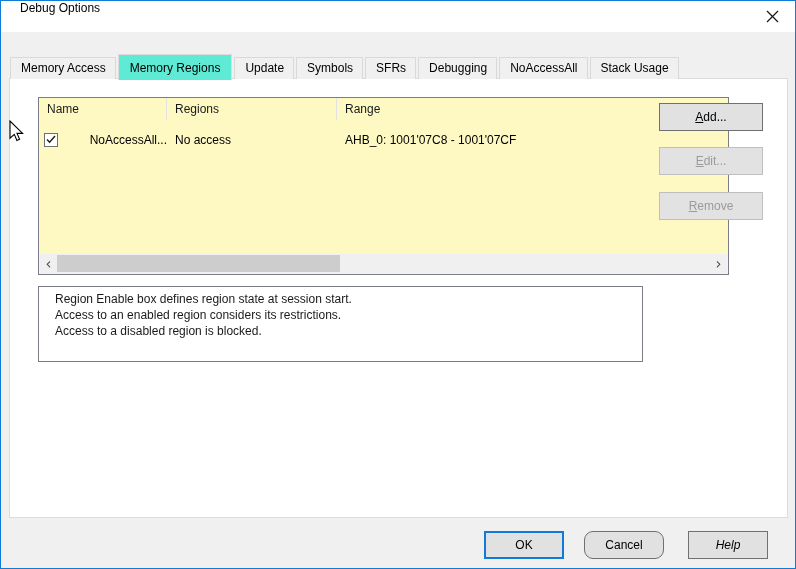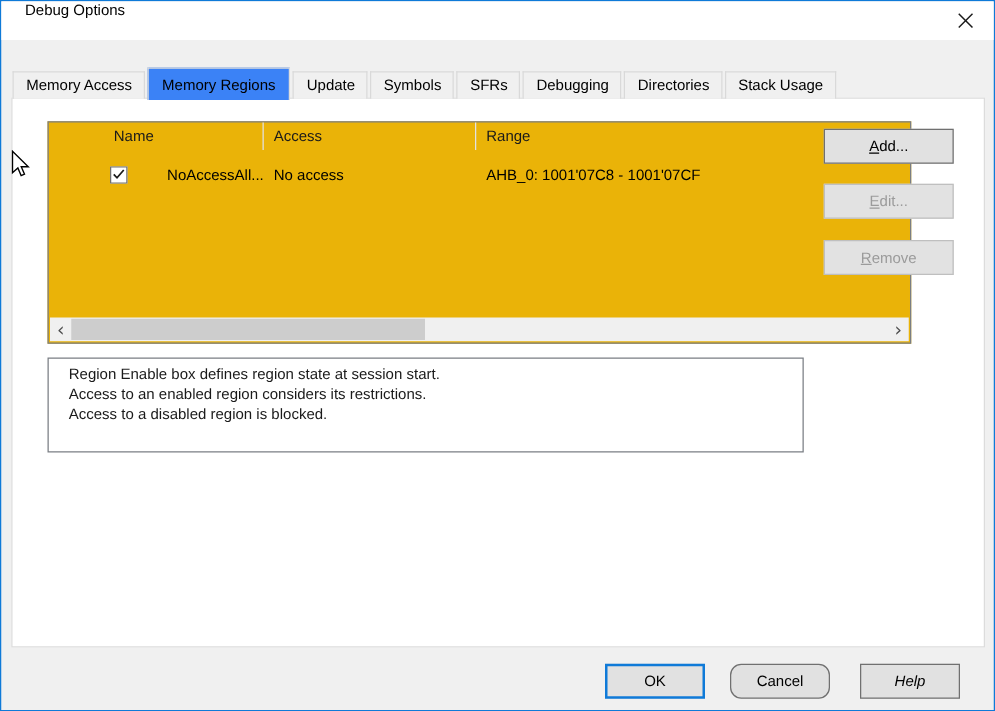--- a/index.html
+++ b/index.html
@@ -26,34 +26,34 @@
   .tabstrip {
     position:absolute; left:9px; top:53px; height:25px;
     display:flex; align-items:flex-end; z-index:3;
   }
   .tab {
     background:#f0f0f0; border:1px solid #d9d9d9; border-bottom:none;
     padding:3px 9px 4px 10px; margin-right:2px; white-space:pre;
     color:#000; font-size:12px;
   }
   .tab.active {
-    background:#3b82f6; border:1px solid #dcdcdc; border-bottom:none;
+    background:#5eead4; border:1px solid #dcdcdc; border-bottom:none;
     padding:6px 11px 5px 11px; margin-bottom:-1px; position:relative; z-index:4;
   }
 
   
   .page {
     position:absolute; left:8px; top:77px; width:779px; height:440px;
     background:#ffffff; border:1px solid #dcdcdc; z-index:2;
   }
 
   
   .listbox {
     position:absolute; left:28px; top:18px; width:691px; height:178px;
-    background:#eab308; border:1px solid #7a7e84;padding-left:44px;
+    background:#fef9c3; border:1px solid #7a7e84;
   }
   .list-header { display:flex; height:22px; align-items:center; }
   .hcol { height:22px; line-height:22px; padding-left:8px; color:#1a1a1a; }
   .hcol.c1 { width:128px; border-right:1px solid #e2e2e2; }
   .hcol.c2 { width:170px; border-right:1px solid #e2e2e2; }
   .hcol.c3 { flex:1; }
   .list-row { display:flex; margin-top:10px; height:19px; align-items:center; }
   .rcell { white-space:nowrap; overflow:hidden; }
   .rcell.c1 { width:128px; display:flex; align-items:center; padding-left:5px;justify-content:space-between; }
   .rcell.c2 { width:170px; padding-left:8px; }
@@ -119,30 +119,30 @@
     </svg>
   </div>
 
   <div class="tabstrip">
     <div class="tab">Memory Access</div>
     <div class="tab active">Memory Regions</div>
     <div class="tab">Update</div>
     <div class="tab">Symbols</div>
     <div class="tab">SFRs</div>
     <div class="tab">Debugging</div>
-    <div class="tab">Directories</div>
+    <div class="tab">NoAccessAll</div>
     <div class="tab">Stack Usage</div>
   </div>
 
   <div class="page">
 
     <div class="listbox">
       <div class="list-header">
         <div class="hcol c1">Name</div>
-        <div class="hcol c2">Access</div>
+        <div class="hcol c2">Regions</div>
         <div class="hcol c3">Range</div>
       </div>
       <div class="list-row">
         <div class="rcell c1">
           <span class="checkbox">
             <svg width="10" height="9" viewBox="0 0 10 9">
               <polyline points="1,4.5 3.6,7.2 9,1" fill="none" stroke="#1a1a1a" stroke-width="1.4"></polyline>
             </svg>
           </span>
           <span>NoAccessAll...</span>

